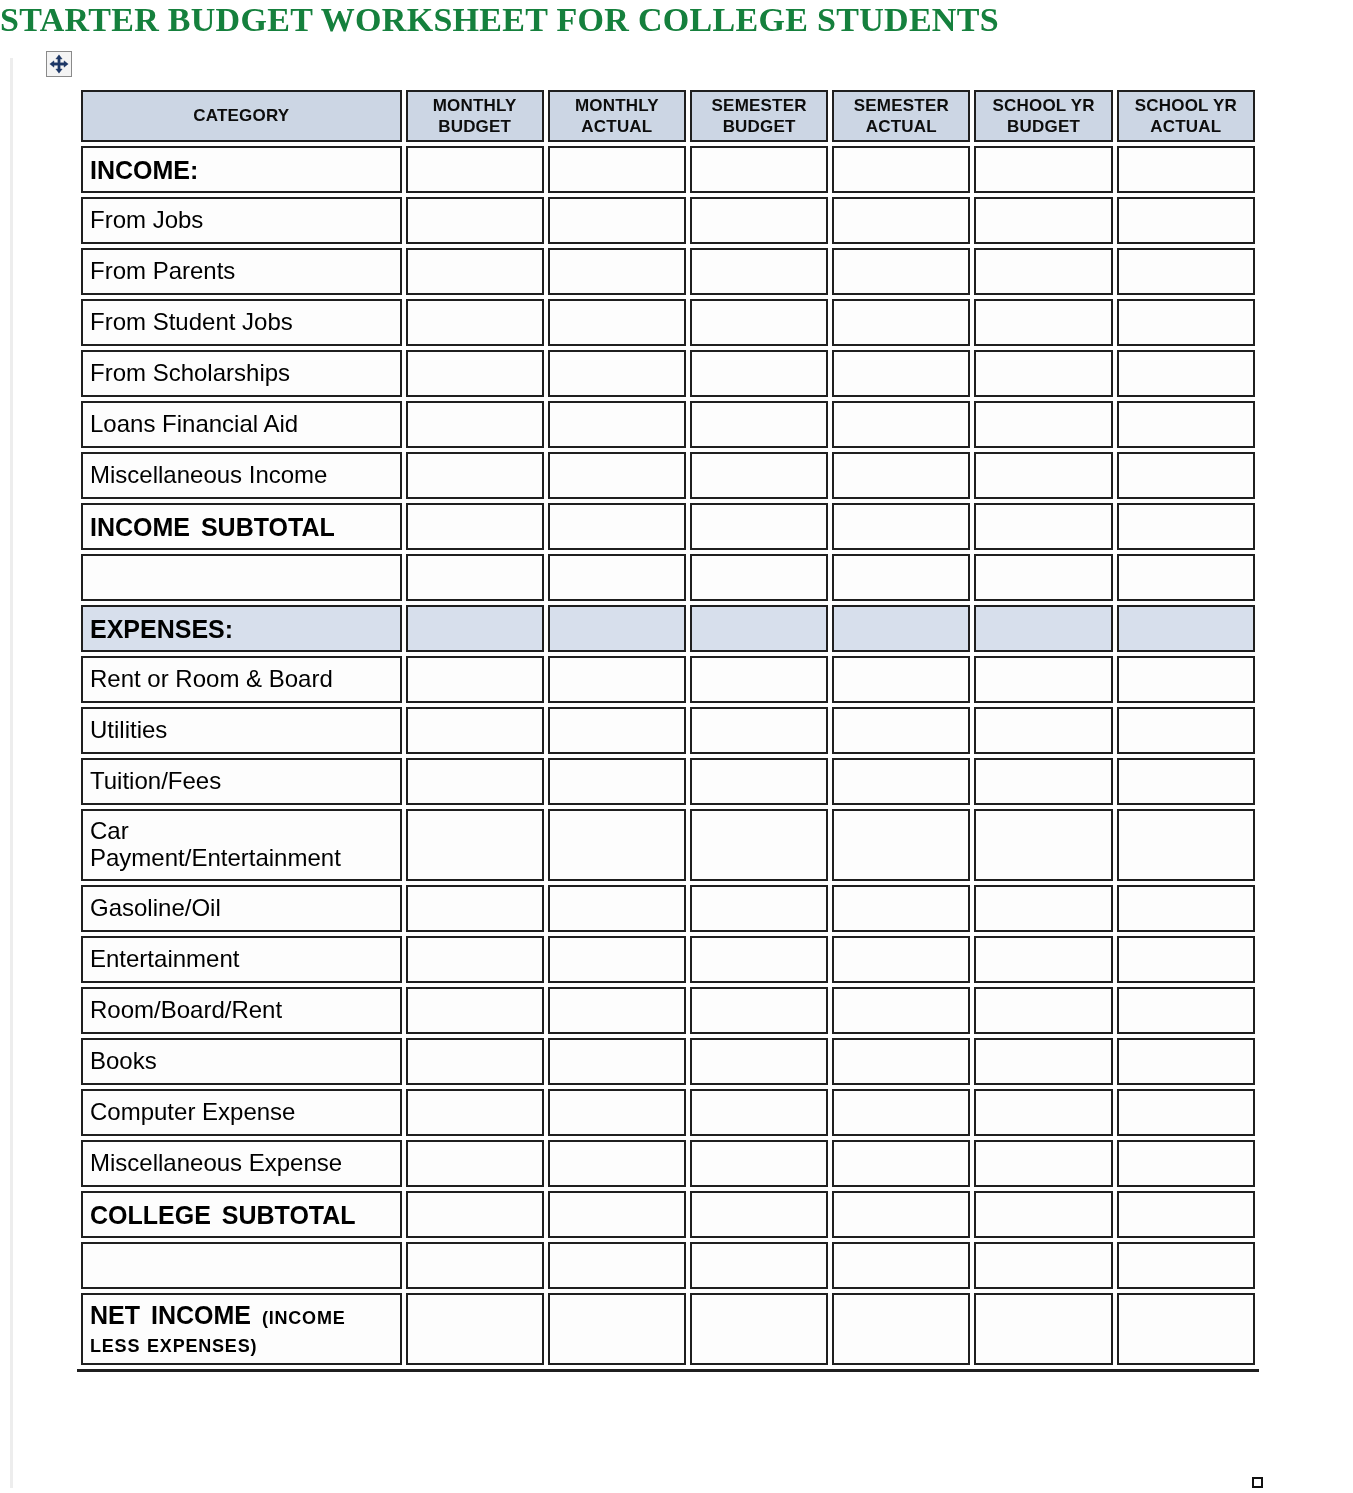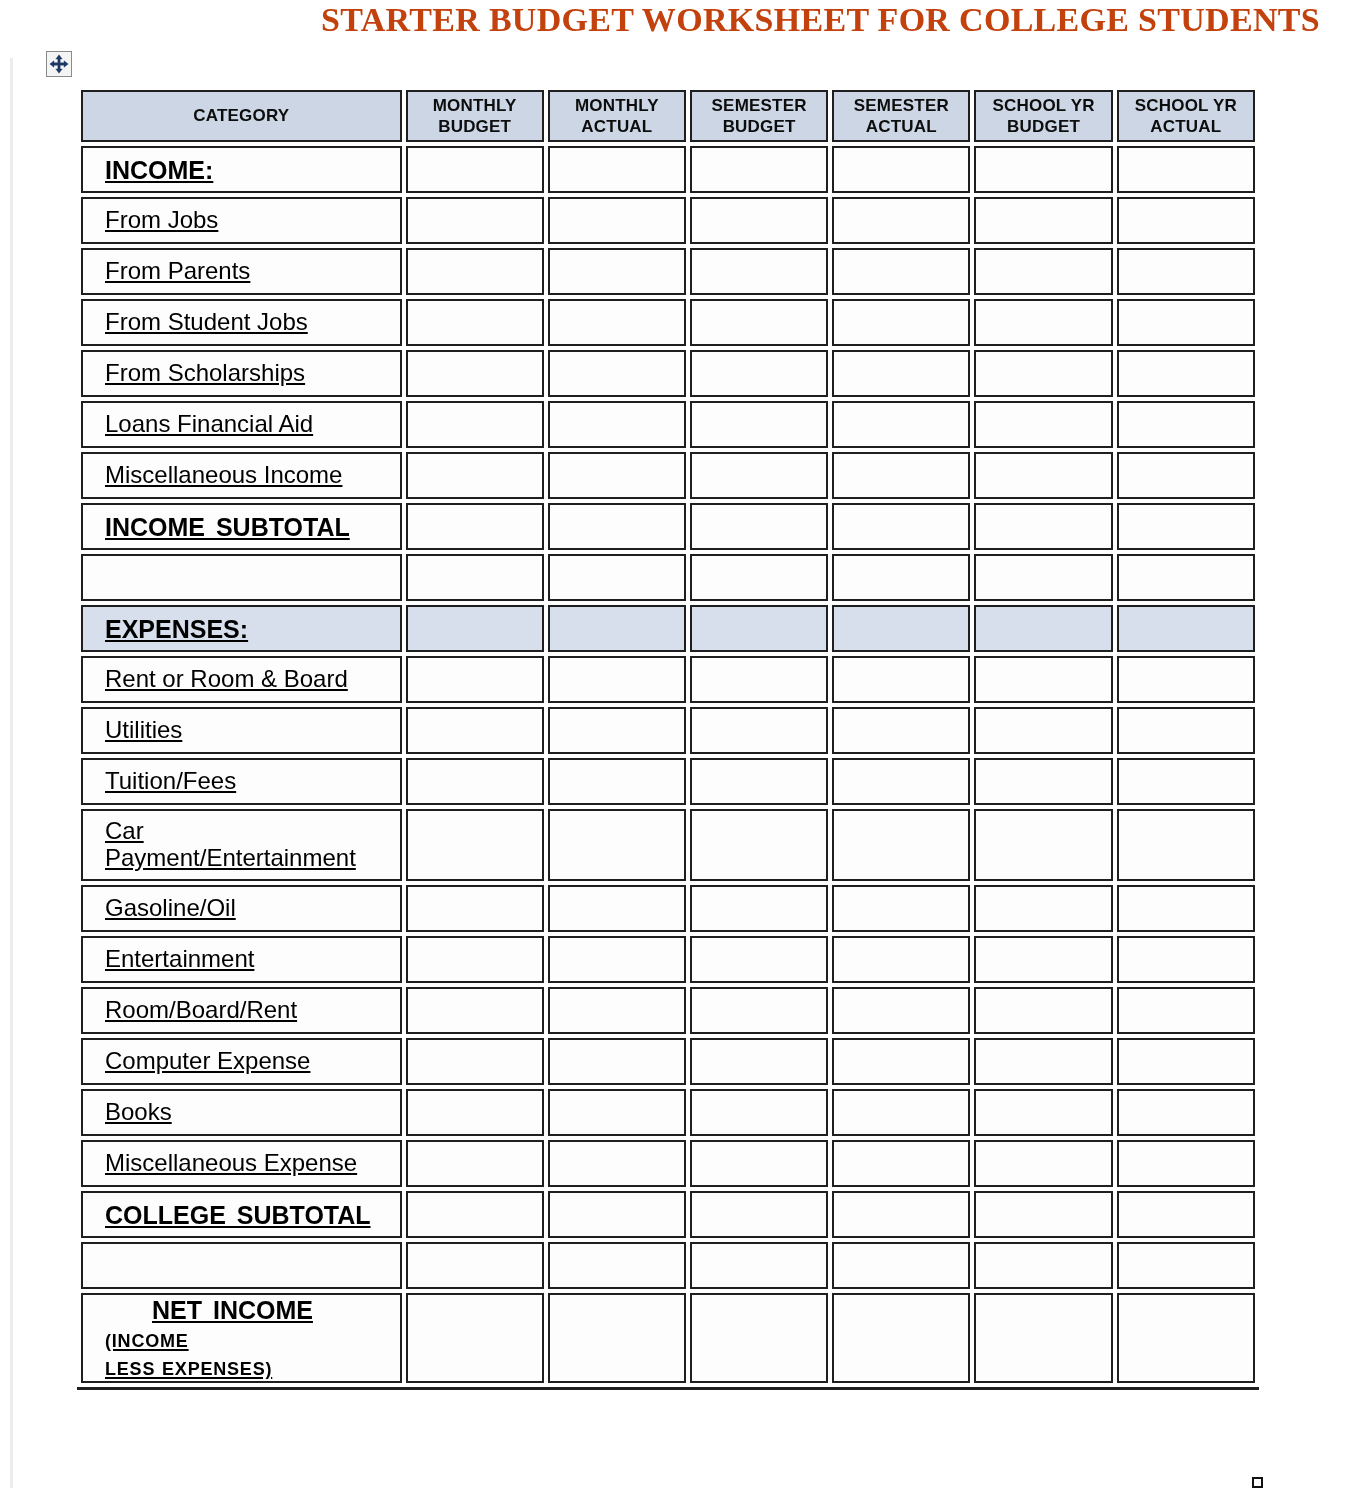--- a/index.html
+++ b/index.html
@@ -24,26 +24,26 @@
     width: 3px;
     height: 1430px;
     background: #ededed;
   }
 
   .page-title {
     position: absolute;
     top: 1px;
     left: 0;
     width: 1320px;
-    text-align: right;
+    text-align: left;
     font-family: "Liberation Serif", serif;
     font-weight: bold;
     font-size: 34px;
     letter-spacing: 0.3px;
-    color: #c2410c;
+    color: #15803d;
     margin: 0;
     white-space: nowrap;
   }
 
   .move-handle {
     position: absolute;
     left: 46px;
     top: 51px;
     width: 26px;
     height: 26px;
@@ -84,32 +84,31 @@
     vertical-align: middle;
     line-height: 1.25;
     letter-spacing: 0.2px;
     color: #0d0d0d;
   }
   th span { white-space: pre-line; }
 
   td.label {
     text-align: left;
     vertical-align: middle;
-    padding: 1px 4px 1px 22px;
+    padding: 1px 4px 1px 7px;
     font-size: 24px;
     line-height: 1.12;
     white-space: pre-line;
-    text-decoration: underline;
   }
   td.label.bold {
     font-weight: bold;
     font-size: 25px;
     word-spacing: 4px;
   }
-  td.label .big { font-weight: bold; font-size: 25px; margin-left: 47px; }
+  td.label .big { font-weight: bold; font-size: 25px; }
   td.label .small {
     font-weight: bold;
     font-size: 18px;
     letter-spacing: 0.8px;
     word-spacing: 1px;
   }
 
   tr.normal td { height: 41px; }
   tr.tall td   { height: 66px; }
   tr.hl td     { background: var(--hl-bg, #d7dfec); }
@@ -317,30 +316,30 @@
       <tr class="normal">
         <td class="label"><span>Room/Board/Rent</span></td>
         <td class="value"></td>
         <td class="value"></td>
         <td class="value"></td>
         <td class="value"></td>
         <td class="value"></td>
         <td class="value"></td>
       </tr>
       <tr class="normal">
+        <td class="label"><span>Books</span></td>
+        <td class="value"></td>
+        <td class="value"></td>
+        <td class="value"></td>
+        <td class="value"></td>
+        <td class="value"></td>
+        <td class="value"></td>
+      </tr>
+      <tr class="normal">
         <td class="label"><span>Computer Expense</span></td>
-        <td class="value"></td>
-        <td class="value"></td>
-        <td class="value"></td>
-        <td class="value"></td>
-        <td class="value"></td>
-        <td class="value"></td>
-      </tr>
-      <tr class="normal">
-        <td class="label"><span>Books</span></td>
         <td class="value"></td>
         <td class="value"></td>
         <td class="value"></td>
         <td class="value"></td>
         <td class="value"></td>
         <td class="value"></td>
       </tr>
       <tr class="normal">
         <td class="label"><span>Miscellaneous Expense</span></td>
         <td class="value"></td>

